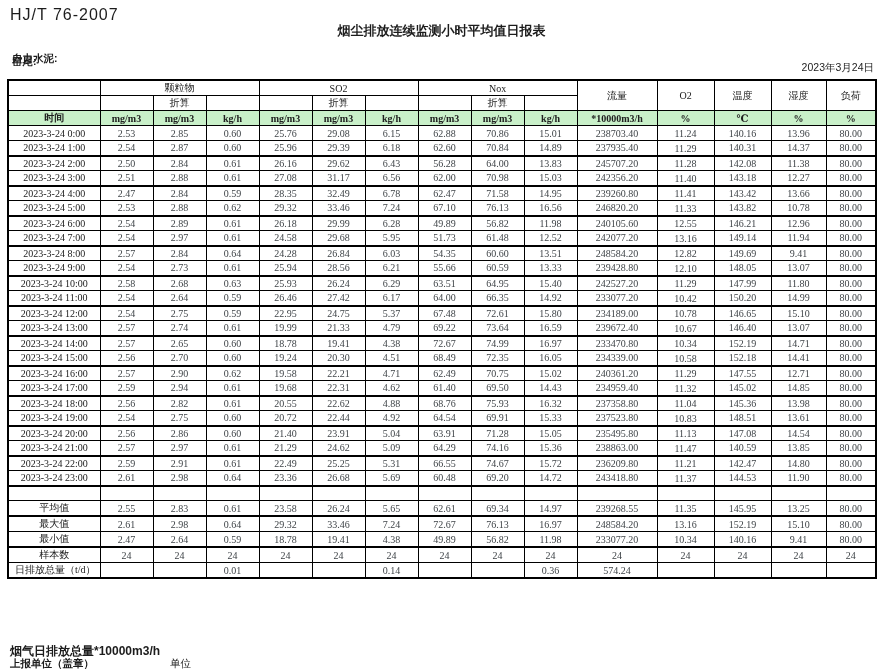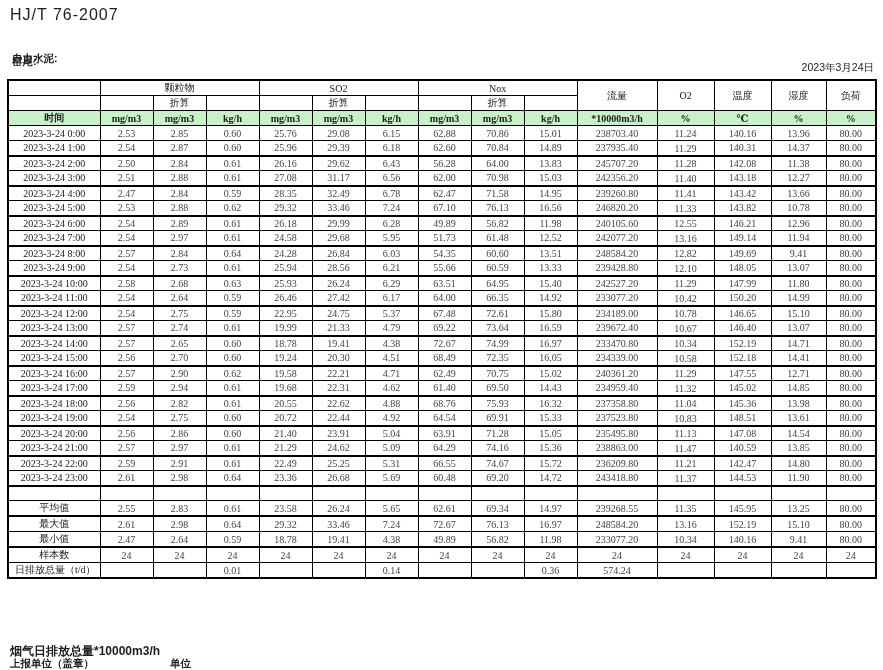--- a/index.html
+++ b/index.html
@@ -29,28 +29,29 @@
   .rpt td { color:#3e4347; }
   .rpt th { color:#202020; }
   thead tr.units th { background:#c9f0c9; border-bottom:1.5px solid #000;font-weight:bold; }
   tbody tr.grp td { border-top-width:2px; }
   td.left { text-align:center; padding-left:3px; color:#202020; }
   td.lab  { color:#202020; }
   td.o2   { vertical-align:bottom; line-height:10px; padding-bottom:1px; }
 
   .ftr1 { position:absolute; top:643px; left:10px; font-weight:bold; font-size:12px; }
   .ftr2 { position:absolute; top:657px; left:10px; font-weight:bold; font-size:10.5px; }
-  .ftr2b{ position:absolute; top:657px; left:170px; font-weight:bold; font-size:10.5px; }
+  .ftr2b{ position:absolute; top:657px; left:170px; font-weight:normal; font-size:10.5px; }
 </style>
 </head>
 <body>
 
 <div class="page">
 
   <div class="hdr-std">HJ/T 76-2007</div>
+  <div class="hdr-title">烟尘排放连续监测小时平均值日报表</div>
   <div class="hdr-site">自力水泥:</div>
   <div class="hdr-unit">窑尾:</div>
   <div class="hdr-date">2023年3月24日</div>
 
   <table class="rpt">
     <colgroup>
       <col style="width:92px">
       <col style="width:53px">
         <col style="width:53px">
         <col style="width:53px">

